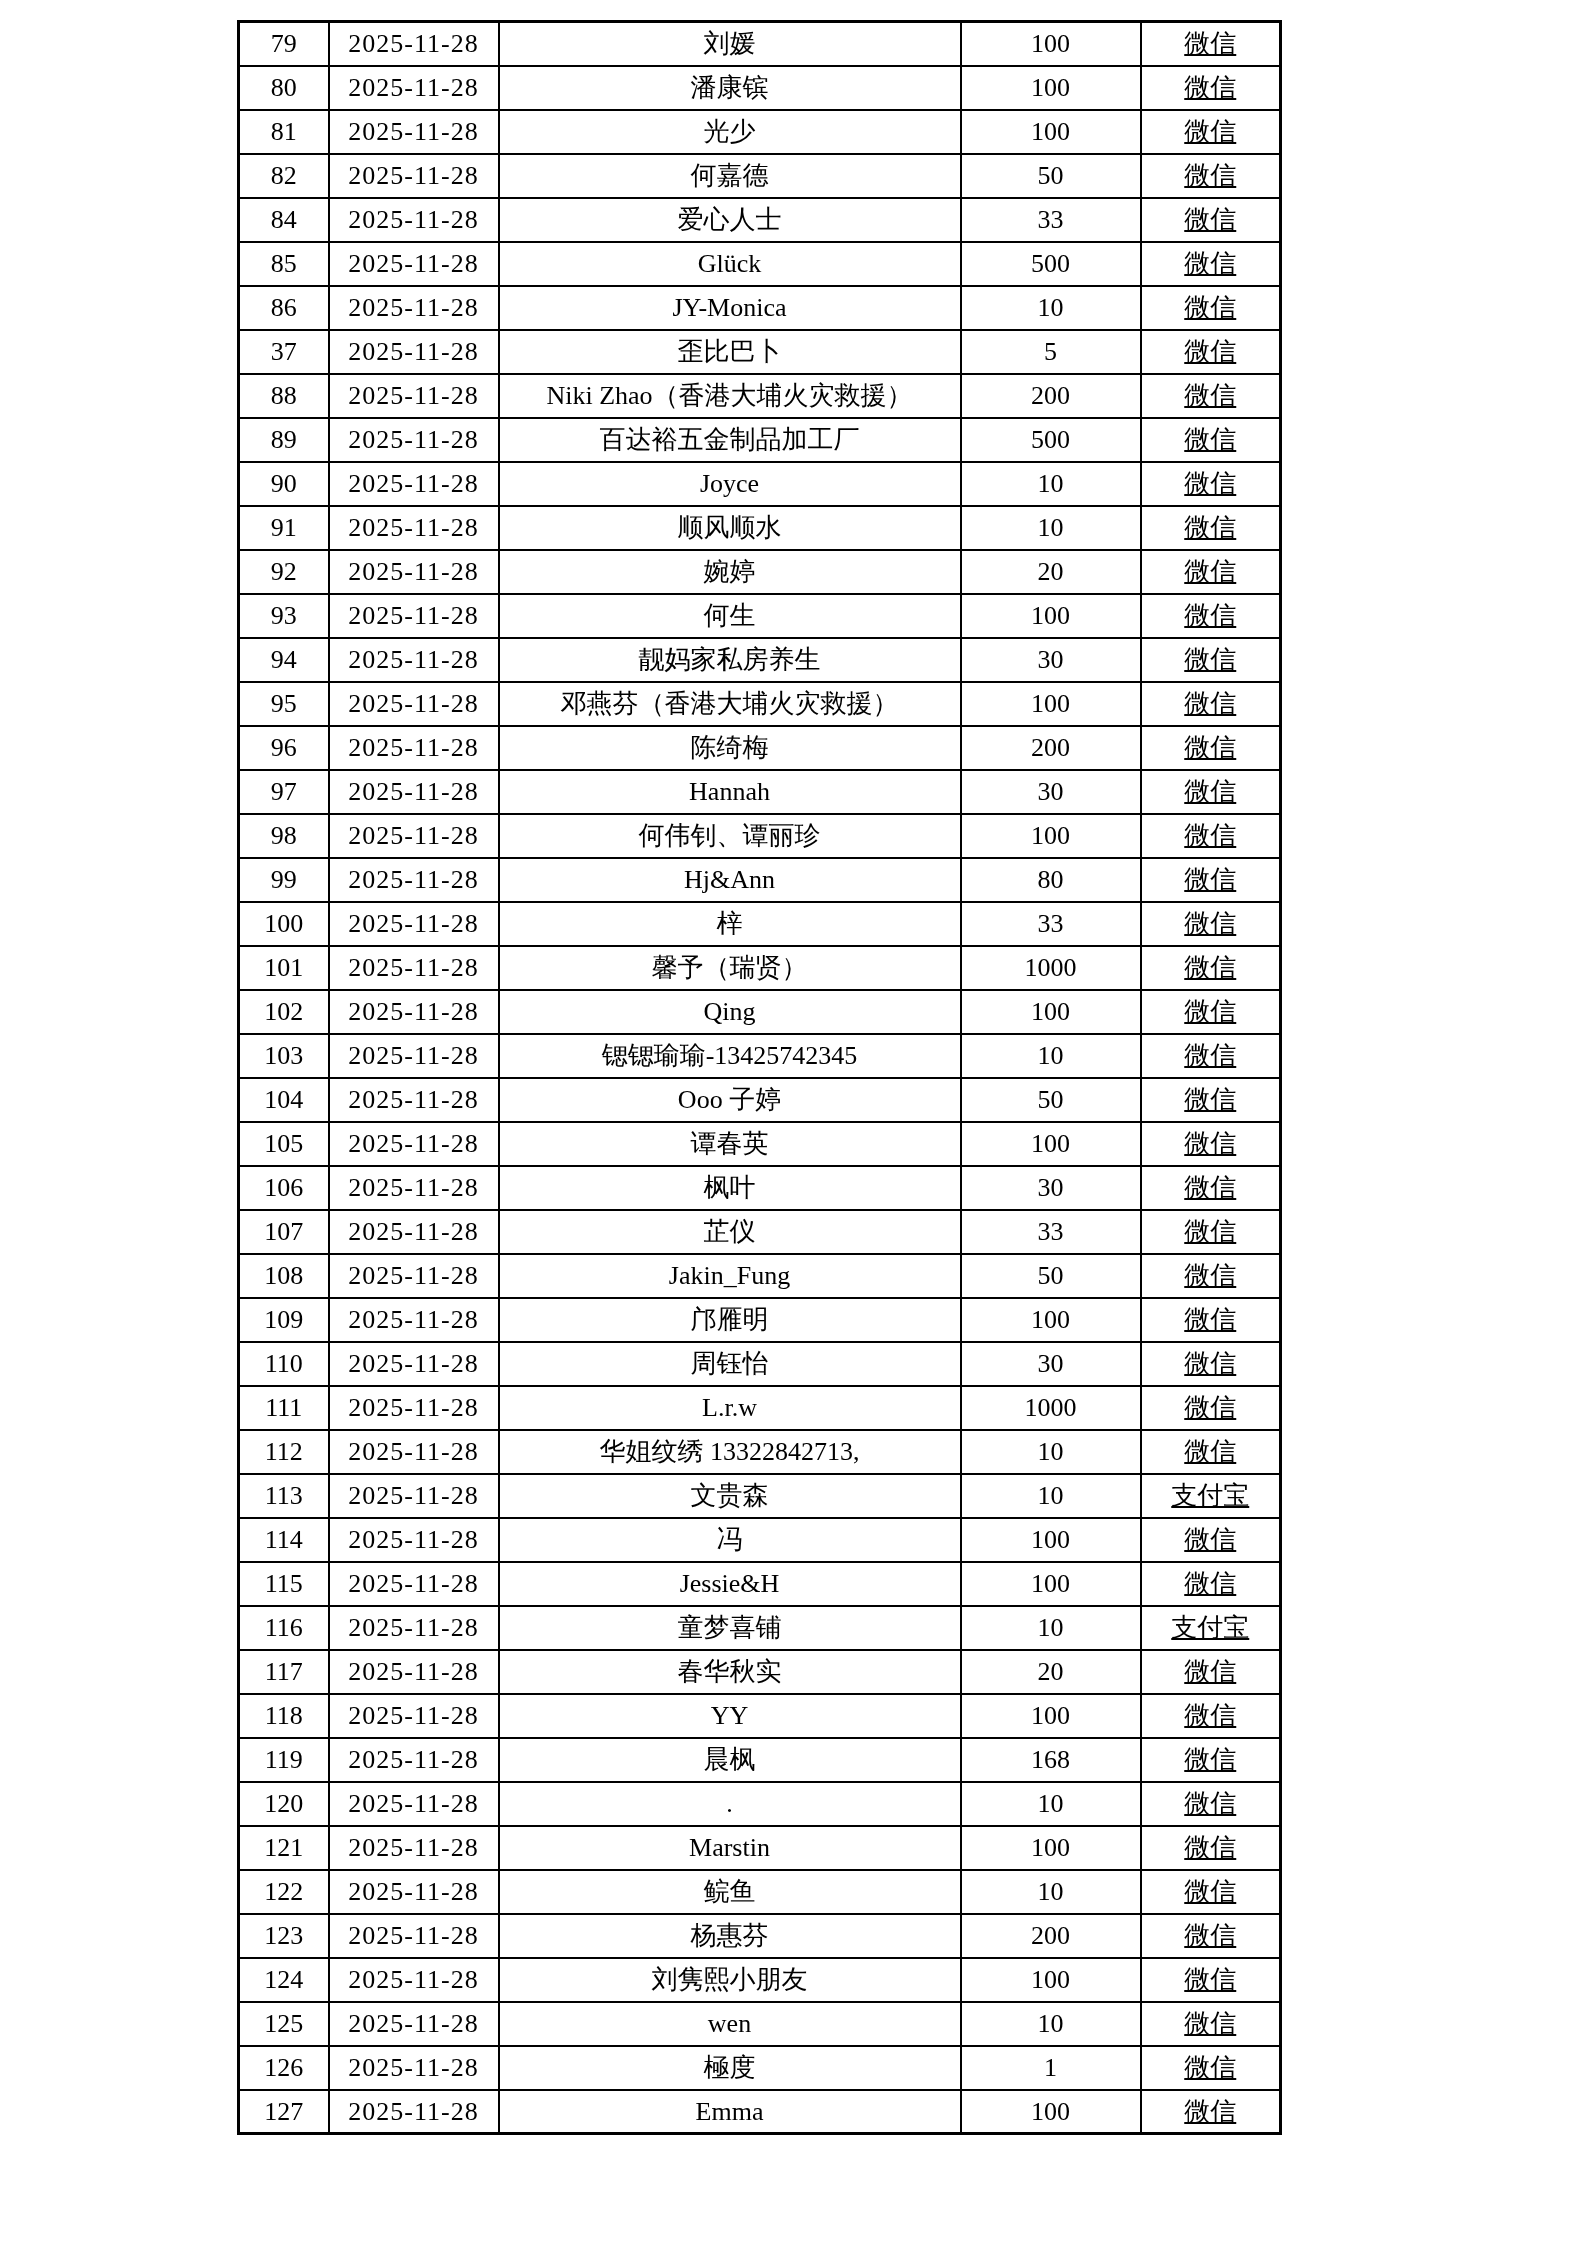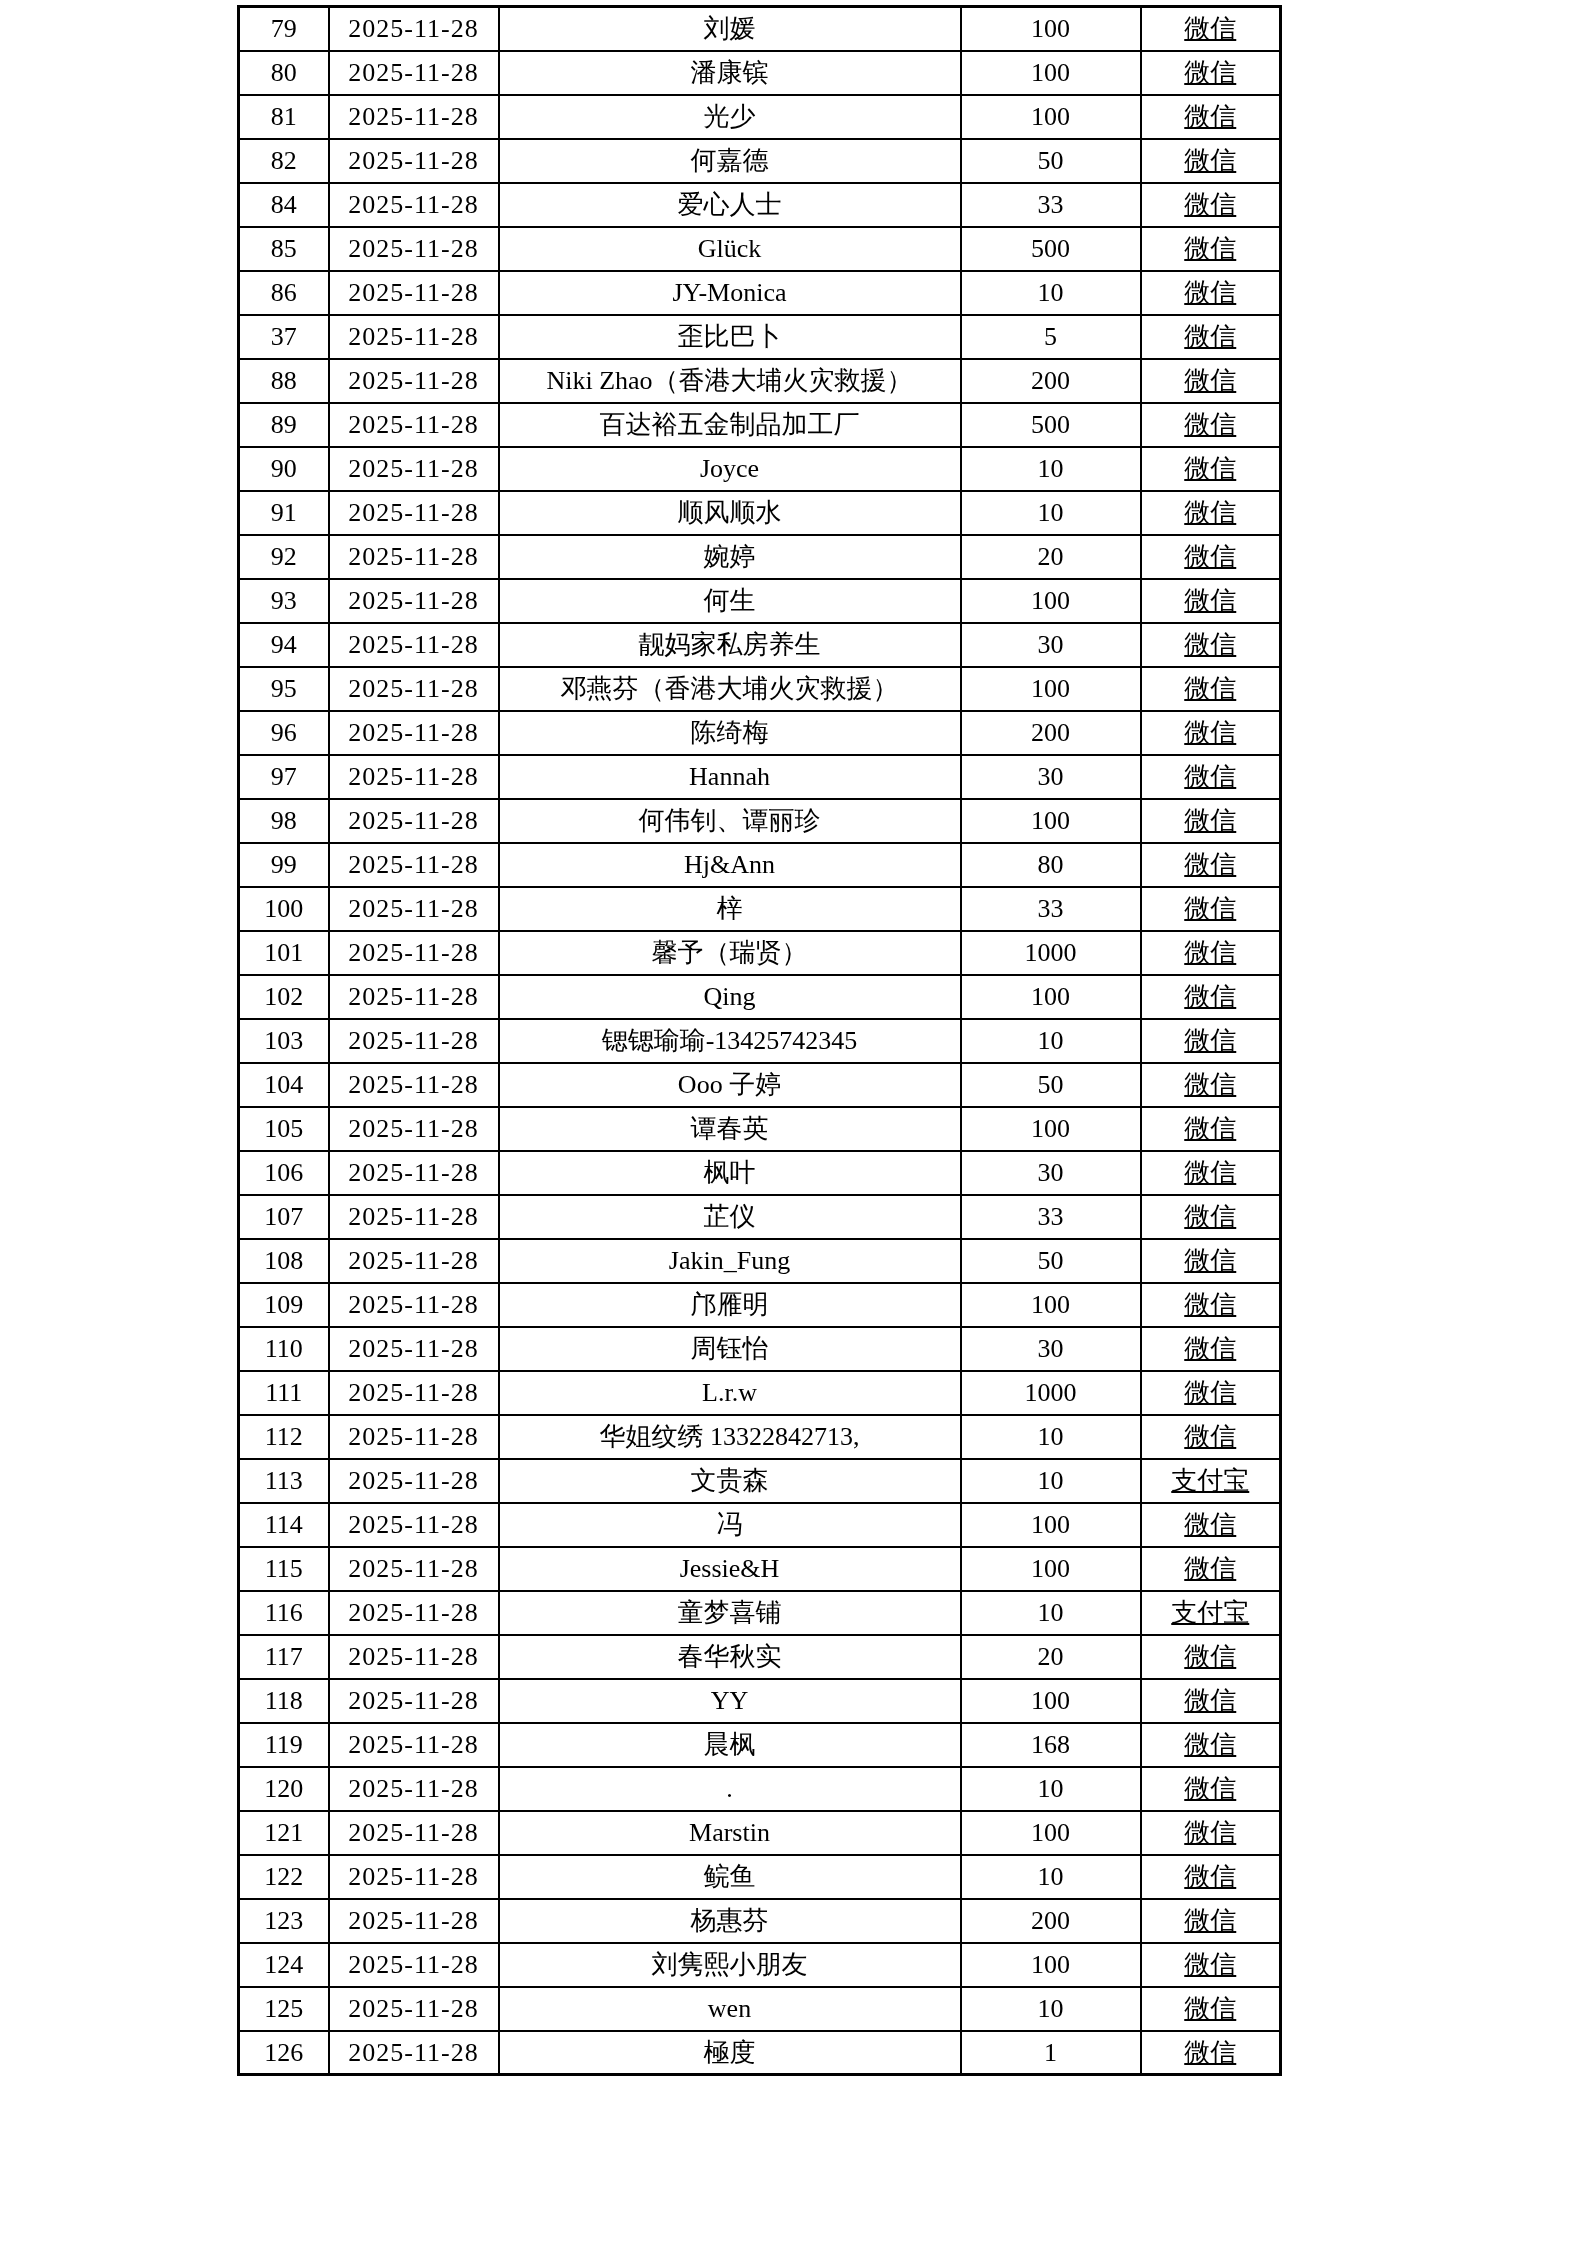--- a/index.html
+++ b/index.html
@@ -10,21 +10,21 @@
   body {
     width: 1587px;
     height: 2245px;
     position: relative;
     font-family: "Liberation Serif", "DejaVu Serif", serif;
     color: #000000;
   }
   .table-container {
     position: absolute;
     left: 237px;
-    top: 5px;
+    top: 20px;
     width: 1042px;
   }
   table.donation-table {
     border-collapse: collapse;
     table-layout: fixed;
     width: 1042px;
     border: 3px solid #000000;
   }
   table.donation-table td {
     border: 2px solid #000000;
@@ -383,15 +383,22 @@
     <td class="col-amount">10</td>
     <td class="col-method">微信</td>
   </tr>
         <tr>
     <td class="col-no">126</td>
     <td class="col-date">2025-11-28</td>
     <td class="col-name">極度</td>
     <td class="col-amount">1</td>
     <td class="col-method">微信</td>
   </tr>
+        <tr>
+    <td class="col-no">127</td>
+    <td class="col-date">2025-11-28</td>
+    <td class="col-name">Emma</td>
+    <td class="col-amount">100</td>
+    <td class="col-method">微信</td>
+  </tr>
       </tbody>
   </table>
 </div>
 
 </body></html>

